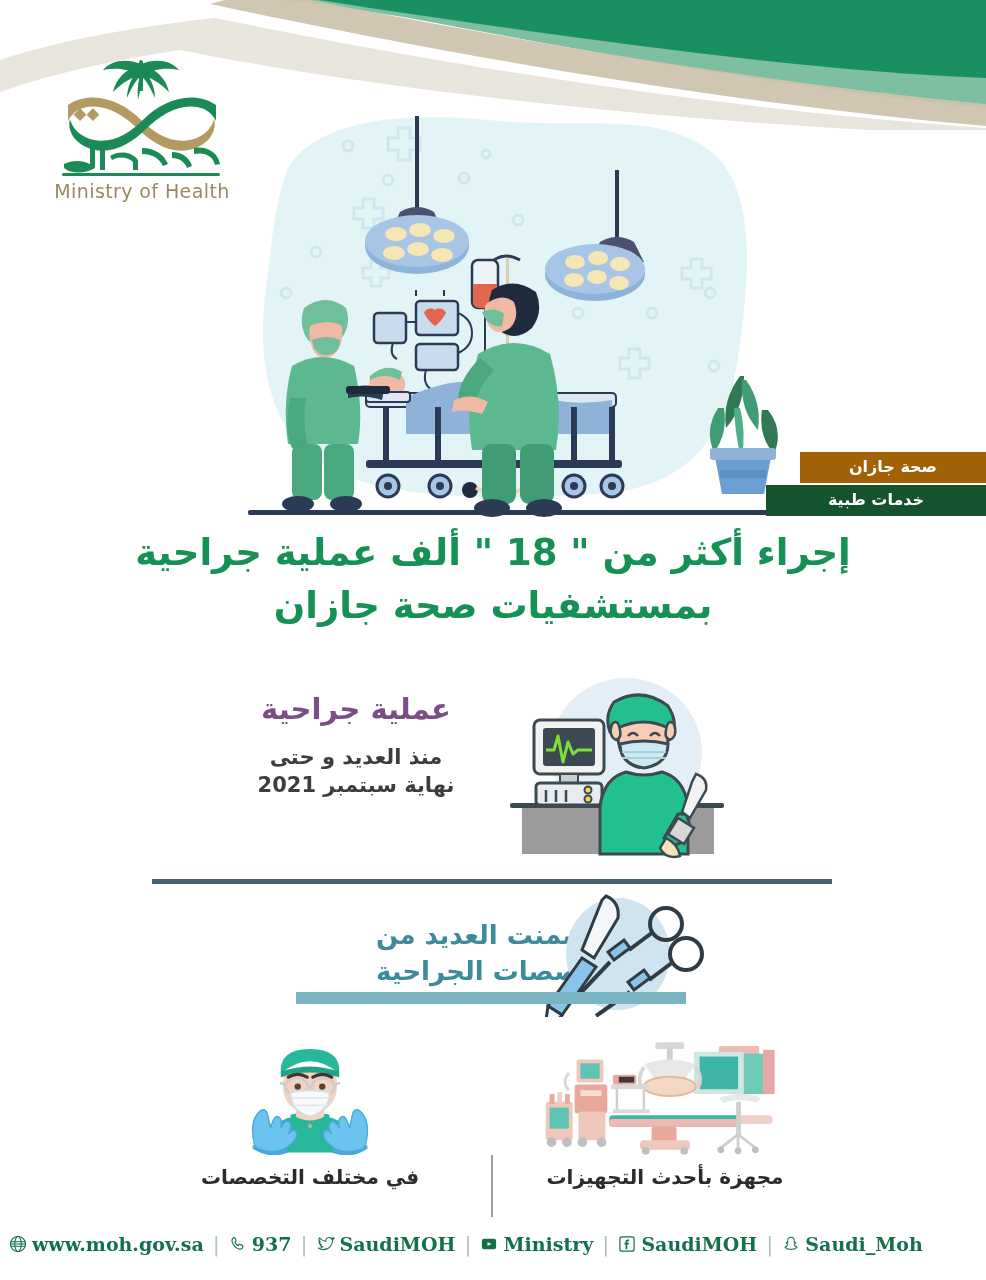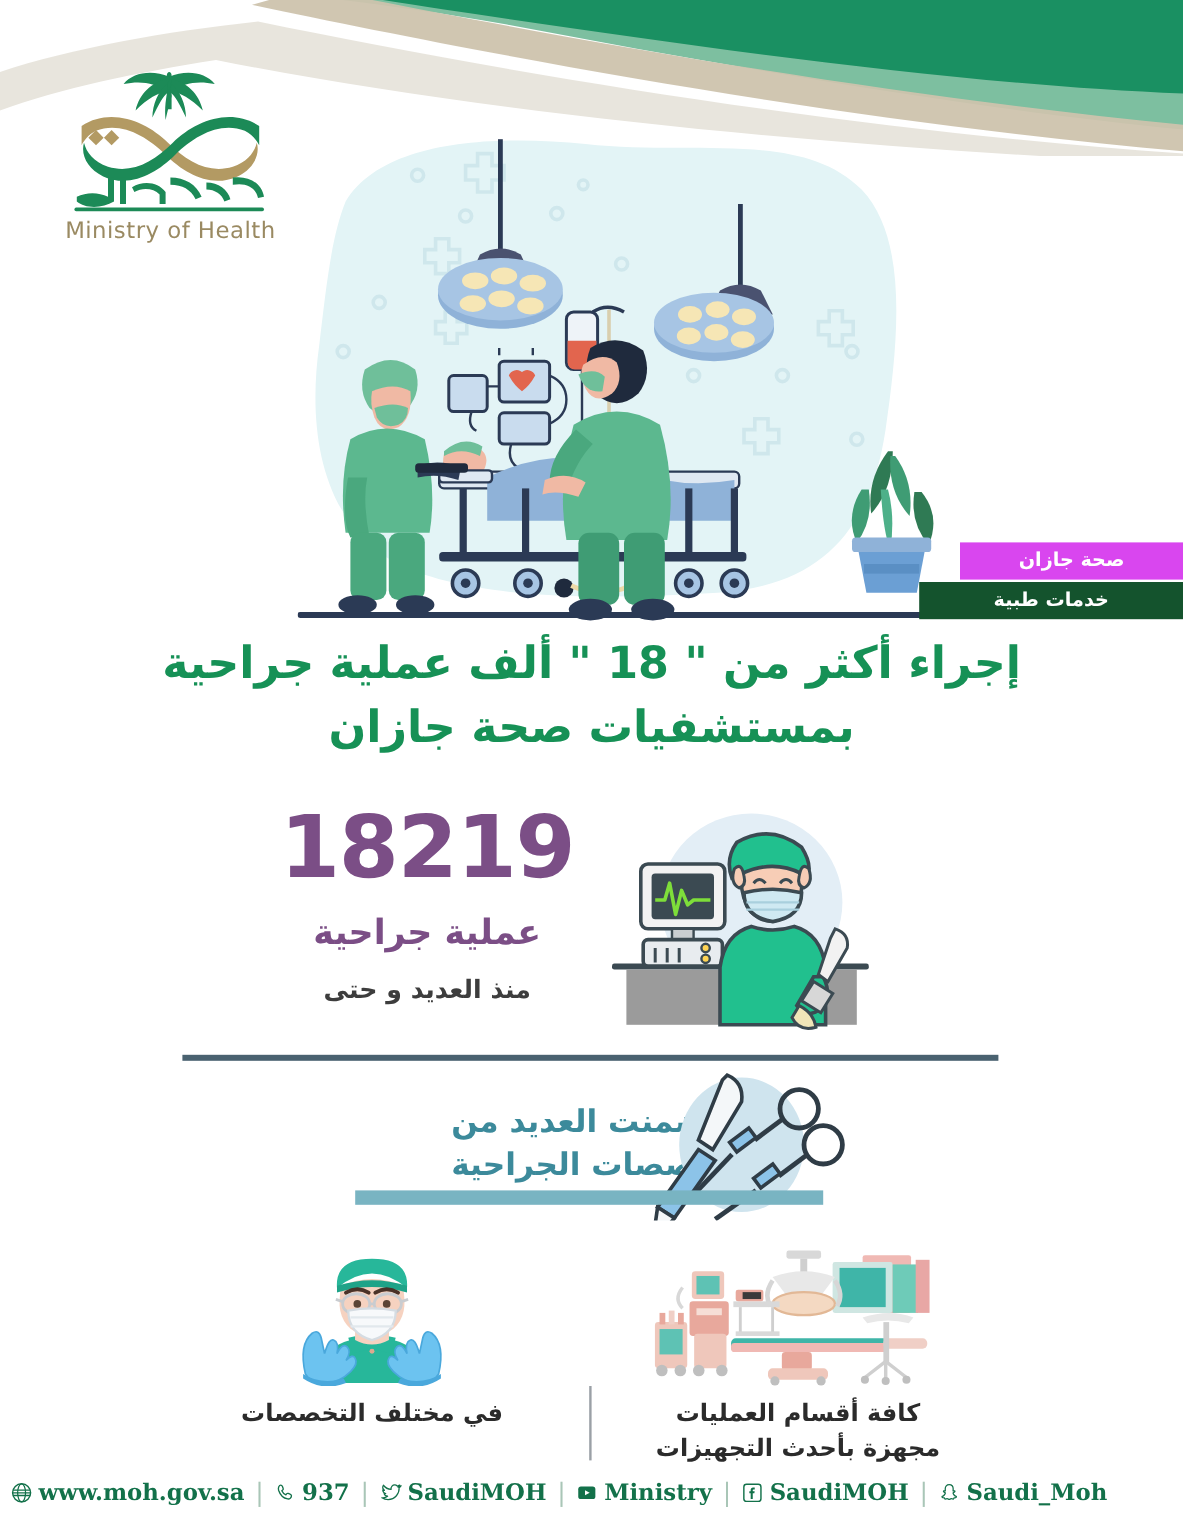--- a/index.html
+++ b/index.html
@@ -19,21 +19,21 @@
   
   #hero { position:absolute; left:248px; top:108px; width:548px; height:412px; }
 
   
   .badge-stack { position:absolute; right:0px; top:452px; width:220px; }
   .badge {
     display:block; color:#ffffff; font-weight:bold; font-size:16px;
     text-align:center; padding:5px 18px 6px 18px; line-height:1.25;
     letter-spacing:.2px;
   }
-  .badge-gold { background:#d946ef; margin-left:34px; }
+  .badge-gold { background:#a16207; margin-left:34px; }
   .badge-green{ background:#14532d; margin-left:0px; margin-top:2px; }
 
   
   #headline {
     position:absolute; left:55px; top:527px; width:876px;
     text-align:center; color:#169156; font-weight:bold;
     font-size:37px; line-height:1.42; letter-spacing:-.3px;
   }
   #headline .ln { display:block; }
 
@@ -283,24 +283,24 @@
   <span class="badge badge-green">خدمات طبية</span>
 </div>
 
 <div id="headline">
   <span class="ln">إجراء أكثر من " 18 " ألف عملية جراحية</span>
   <span class="ln">بمستشفيات صحة جازان</span>
 </div>
 
 <div id="statWrap">
   <div id="statText">
-    <div id="bigNumber">18219</div>
     <div id="statLabel">عملية جراحية</div>
     <div id="statPeriod">
       <span class="ln">منذ العديد و حتى</span>
+      <span class="ln">نهاية سبتمبر 2021</span>
     </div>
   </div>
 
   <svg id="surgeonArt" viewBox="0 0 238 200">
     <ellipse cx="126" cy="86" rx="76" ry="74" fill="#e3eef6"></ellipse>
 
     <rect x="10" y="137" width="214" height="5" rx="2" fill="#3b4a52"></rect>
     <rect x="22" y="142" width="192" height="46" fill="#9b9b9b"></rect>
 
     <rect x="34" y="54" width="70" height="54" rx="6" fill="#f2f2f2" stroke="#3b4a52" stroke-width="3"></rect>
@@ -422,21 +422,20 @@
           <path d="M206 100 l-18 14"></path>
             <path d="M206 100 l18 14"></path>
             <path d="M206 100 l0 16"></path>
         </g>
         <circle cx="188" cy="116" r="3.5" fill="#bfbfbf"></circle>
         <circle cx="224" cy="116" r="3.5" fill="#bfbfbf"></circle>
         <circle cx="206" cy="117" r="3.5" fill="#bfbfbf"></circle>
       </svg>
     </div>
     <div class="cap">
-      <span class="ln">كافة أقسام العمليات</span>
       <span class="ln">مجهزة بأحدث التجهيزات</span>
     </div>
   </div>
 
   <div class="feature" id="featLeft">
     <div class="art">
       <svg viewBox="0 0 170 120" width="160" height="118">
 
         <path d="M34 120 q6 -32 32 -38 l38 0 q26 6 32 38 z" fill="#27b79a"></path>
         <path d="M64 80 q20 -6 42 0 l-4 14 q-17 -6 -34 0z" fill="#27b79a"></path>

